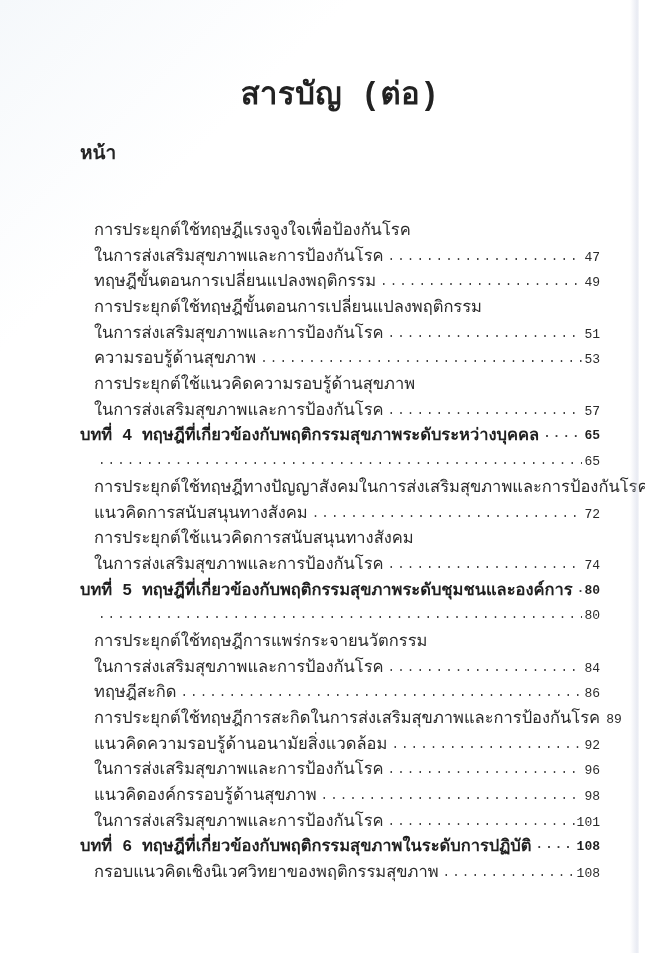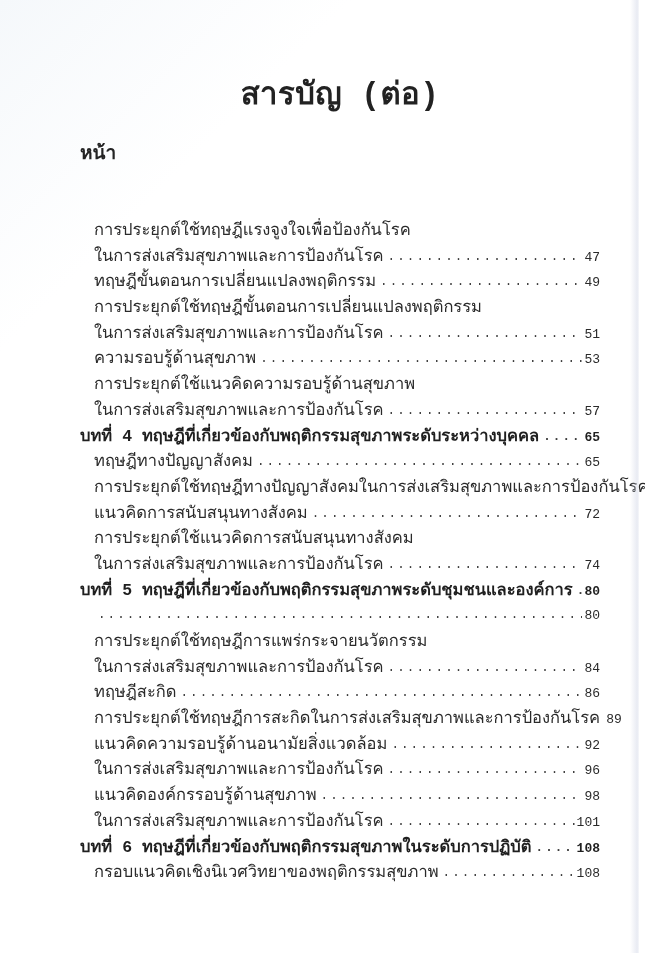--- a/index.html
+++ b/index.html
@@ -59,20 +59,21 @@
     display: flex;
     align-items: baseline;
     height: 25.7px;
     font-size: 16.5px;
     line-height: 25.7px;
     color: #2a2a2a;
   }
   .toc-row.chapter {
     font-weight: bold;
     color: #1f1f1f;
+    align-items: flex-end;
   }
   .toc-row.item {
     padding-left: 14px;
   }
   .entry-text {
     white-space: nowrap;
   }
   .leader {
     flex: 1;
     overflow: hidden;
@@ -128,21 +129,20 @@
         <span class="entry-text">ในการส่งเสริมสุขภาพและการป้องกันโรค</span>
         <span class="leader">................................................................................................................................................................</span>
         <span class="page-num">57</span>
       </div>
       <div class="toc-row chapter">
         <span class="entry-text">บทที่ 4 ทฤษฎีที่เกี่ยวข้องกับพฤติกรรมสุขภาพระดับระหว่างบุคคล</span>
         <span class="leader">................................................................................................................................................................</span>
         <span class="page-num">65</span>
       </div>
       <div class="toc-row item">
-        <span class="entry-text">ทฤษฎีทางปัญญาสังคม</span>
         <span class="leader">................................................................................................................................................................</span>
         <span class="page-num">65</span>
       </div>
       <div class="toc-row item">
         <span class="entry-text">การประยุกต์ใช้ทฤษฎีทางปัญญาสังคมในการส่งเสริมสุขภาพและการป้องกันโรค</span>
         <span class="leader">................................................................................................................................................................</span>
       </div>
       <div class="toc-row item">
         <span class="entry-text">แนวคิดการสนับสนุนทางสังคม</span>
         <span class="leader">................................................................................................................................................................</span>

